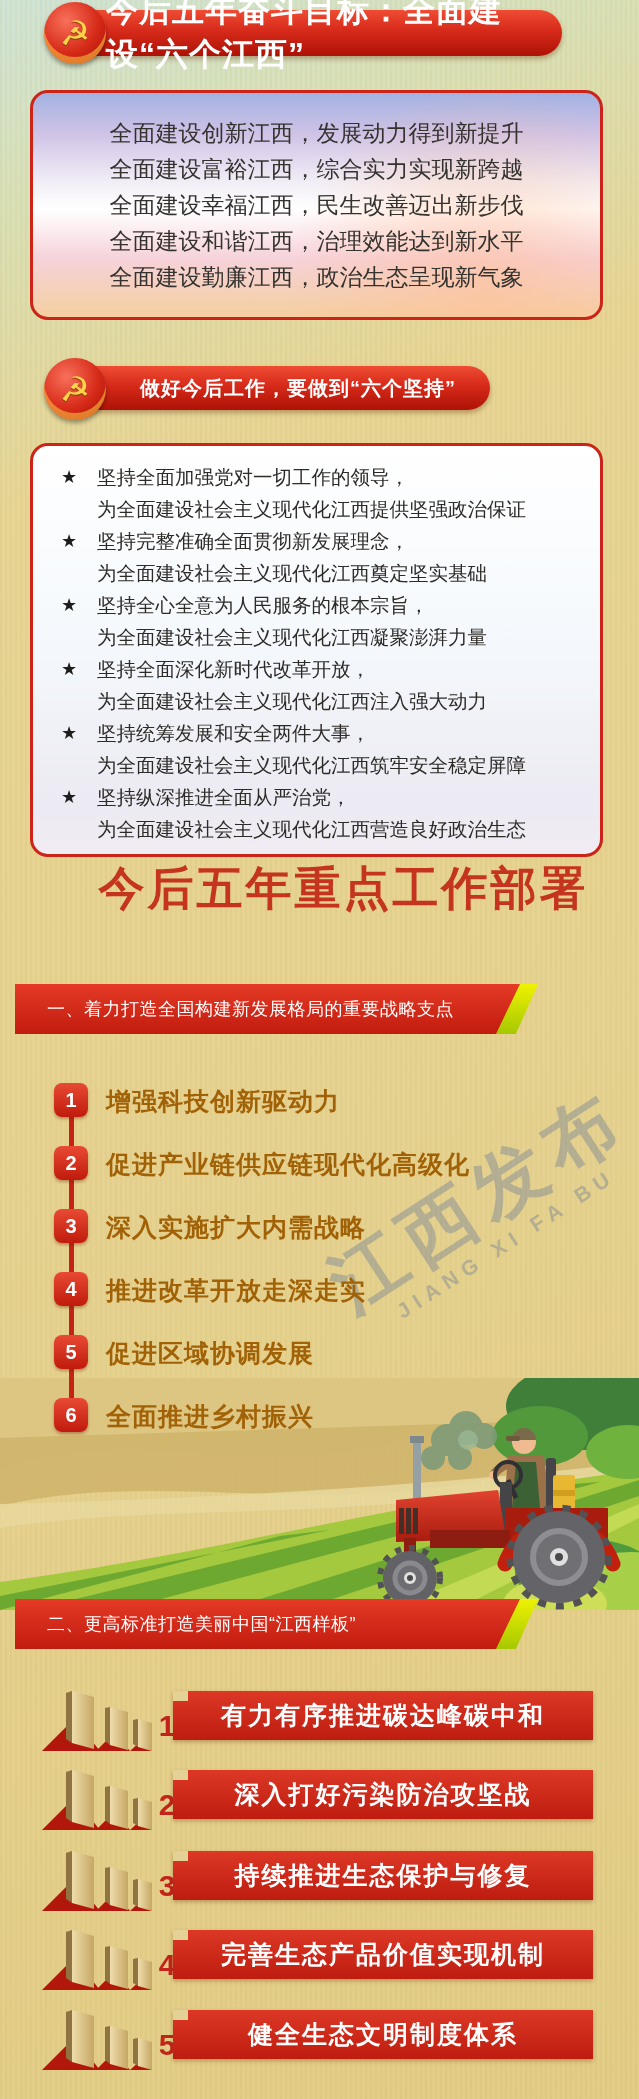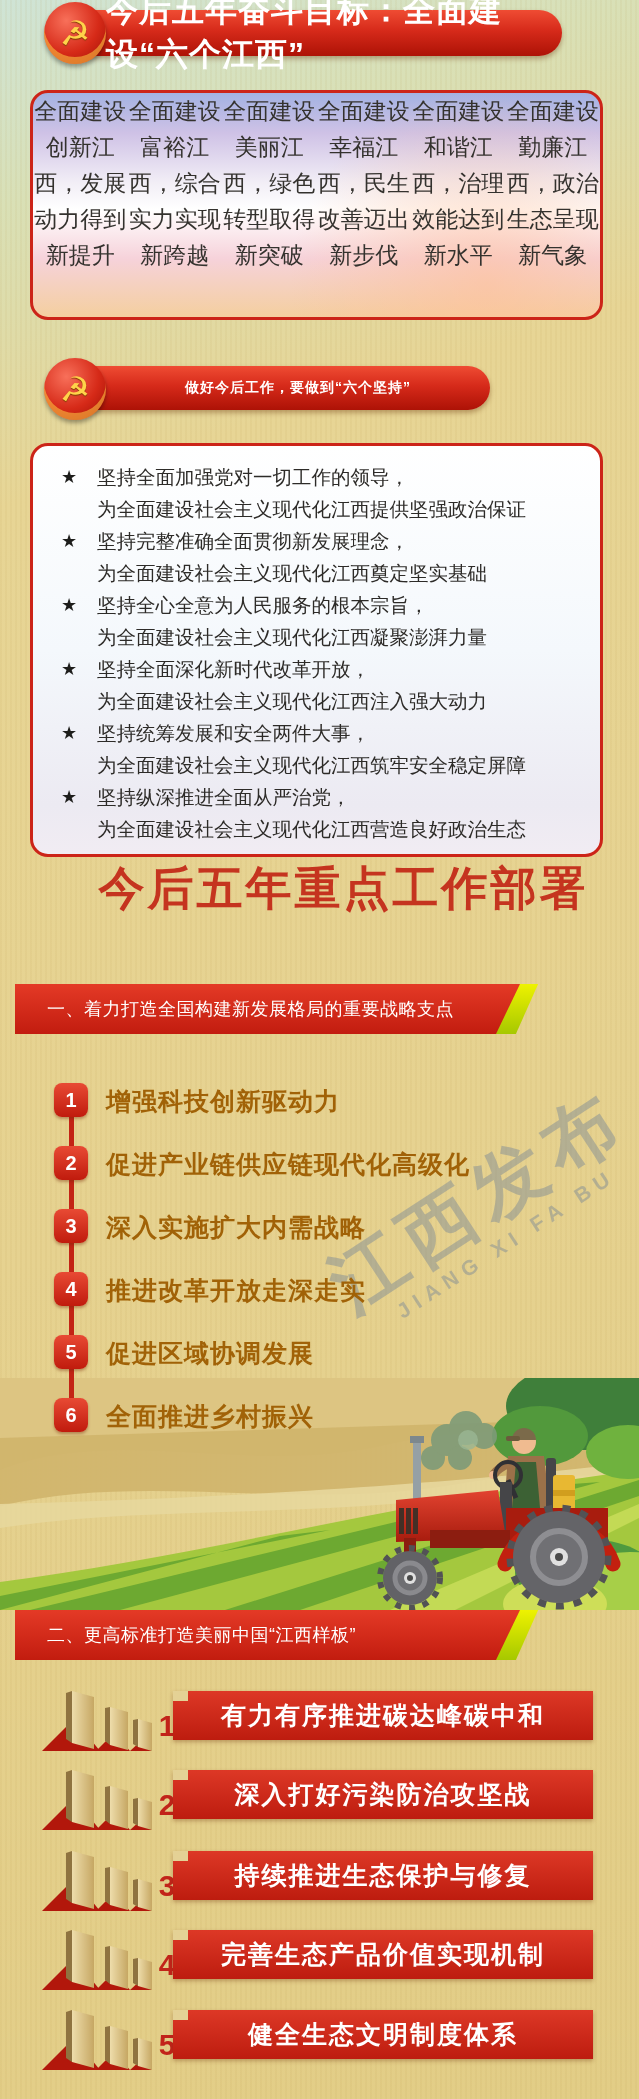--- a/index.html
+++ b/index.html
@@ -34,21 +34,21 @@
   
   .rbox{
     position:absolute;left:30px;width:573px;border:3px solid #cc2418;border-radius:18px;
     box-sizing:border-box;z-index:3;
   }
   .goals-box{
     top:90px;height:230px;
     background:
       radial-gradient(circle at 80% 85%,rgba(255,190,150,.55) 0%,rgba(255,190,150,0) 40%),
       linear-gradient(180deg,#a3b2e2 0%,#cfc2e6 18%,#f2eef6 40%,#ffffff 52%,#f6d2da 74%,#f4cf9f 100%);
-    display:flex;flex-direction:row;justify-content:center;
+    display:flex;flex-direction:column;justify-content:center;
   }
   .goals-box .gline{
     text-align:center;font-size:23px;line-height:36px;color:#34322e;font-weight:500;
   }
   .persist-box{
     top:443px;height:414px;
     background:linear-gradient(180deg,#ffffff 0%,#f4f8fc 50%,#eceaf2 88%,#f1ecf3 100%);
     padding:15px 20px 0 28px;
   }
   .p-item{display:grid;grid-template-columns:36px 1fr;}
@@ -126,31 +126,30 @@
 <div class="pill" style="left:60px;top:10px;width:502px;">
   <div class="emblem">
       <span>☭</span>
     </div>
   <div class="pill-text" style="font-size:32px;">今后五年奋斗目标：全面建设“六个江西”</div>
 </div>
 
 <div class="rbox goals-box">
   <div class="gline">全面建设创新江西，发展动力得到新提升</div>
   <div class="gline">全面建设富裕江西，综合实力实现新跨越</div>
-  <div class="gline">全面建设美丽江西，绿色转型取得新突破</div>
   <div class="gline">全面建设幸福江西，民生改善迈出新步伐</div>
   <div class="gline">全面建设和谐江西，治理效能达到新水平</div>
   <div class="gline">全面建设勤廉江西，政治生态呈现新气象</div>
 </div>
 
 <div class="pill" style="left:60px;top:366px;width:430px;height:44px;">
   <div class="emblem">
       <span>☭</span>
     </div>
-  <div class="pill-text" style="font-size:14px;">做好今后工作，要做到“六个坚持”</div>
+  <div class="pill-text" style="font-size:20px;">做好今后工作，要做到“六个坚持”</div>
 </div>
 
 <div class="rbox persist-box">
   <div class="p-item">
     <span class="star" style="grid-row:1;grid-column:1;">★</span>
     <span class="p-title">坚持全面加强党对一切工作的领导，</span>
     <span class="p-desc">为全面建设社会主义现代化江西提供坚强政治保证</span>
   </div>
   <div class="p-item">
     <span class="star" style="grid-row:1;grid-column:1;">★</span>
@@ -275,21 +274,21 @@
   <circle cx="559" cy="179" r="4" fill="#4a4a4a"></circle>
 
   <circle cx="410" cy="200" r="30" fill="none" stroke="#525255" stroke-width="6" stroke-dasharray="6 8"></circle>
   <circle cx="410" cy="200" r="27" fill="#626266"></circle>
   <circle cx="410" cy="200" r="15" fill="#6e6e72" stroke="#8a8a8e" stroke-width="5"></circle>
   <circle cx="410" cy="200" r="6" fill="#e0e0e0"></circle>
   <circle cx="410" cy="200" r="3" fill="#4a4a4a"></circle>
 </svg>
 </div>
 
-<div class="section-banner" style="top:1599px;margin-top:11px;">
+<div class="section-banner" style="top:1599px;">
   <div class="sb-accent"></div>
   <div class="sb-red">二、更高标准打造美丽中国“江西样板”</div>
 </div>
 
 <div class="eco-row" style="top:1687px;">
   <svg class="eco-icon" width="130" height="66" viewBox="0 0 130 66">
     <defs>
         <linearGradient id="pg1" x1="0" y1="0" x2="1" y2="0">
           <stop offset="0" stop-color="#eeddab"></stop>
           <stop offset="1" stop-color="#c6a763"></stop>

